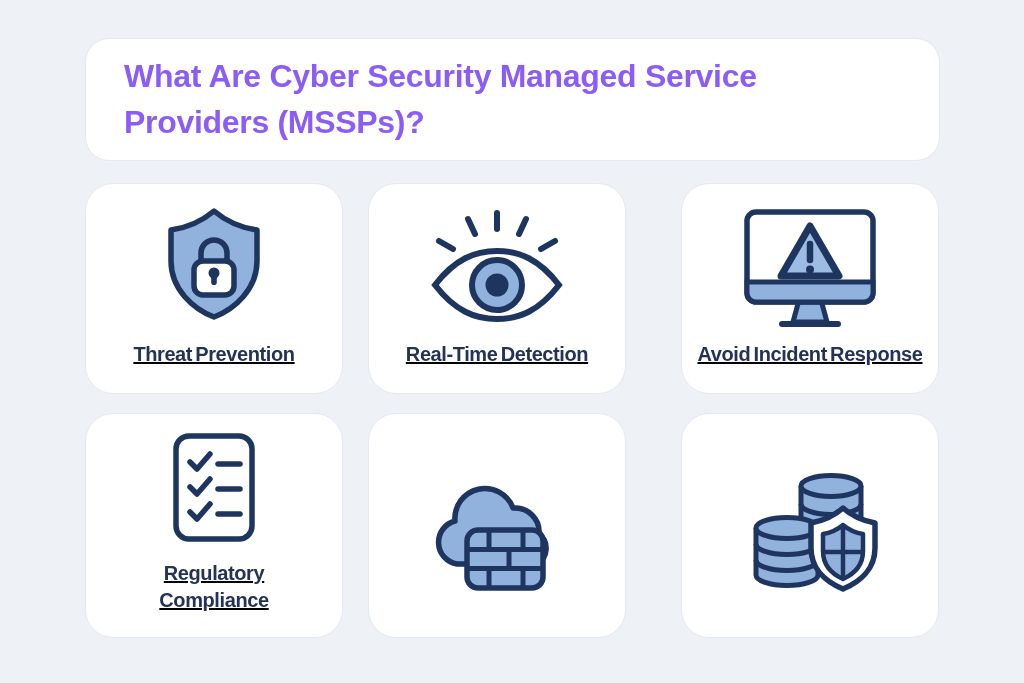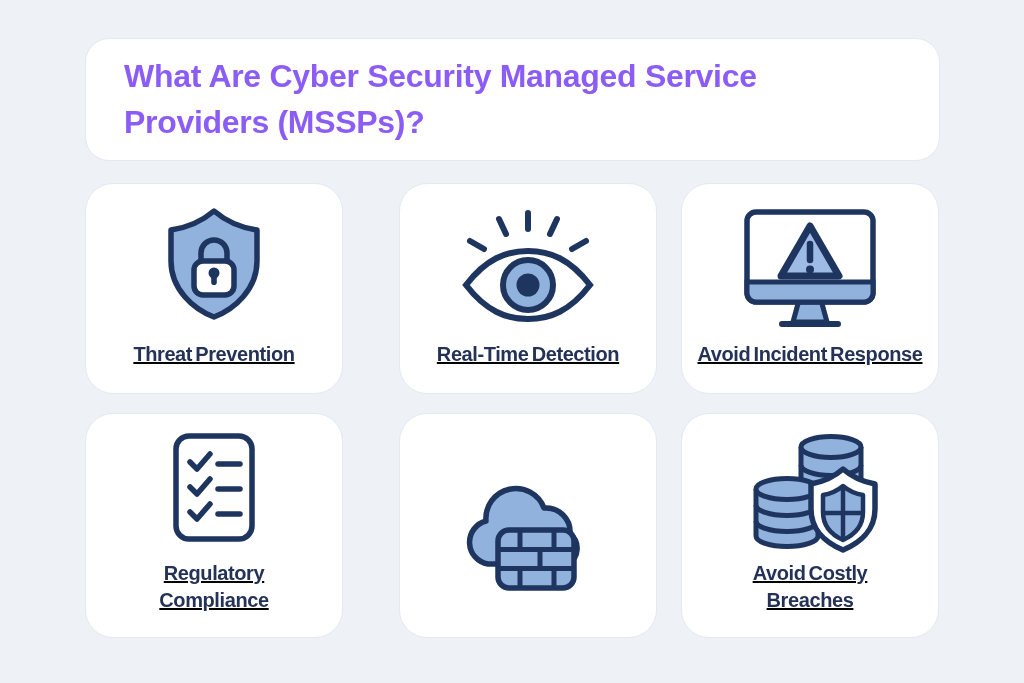--- a/index.html
+++ b/index.html
@@ -20,21 +20,21 @@
     padding:0 38px;font-size:32px;font-weight:bold;color:#8b5cf6;
     line-height:1.43;letter-spacing:-0.3px;white-space:pre-line;
   }
   .item-card{
     border-radius:28px;width:258px;
     display:flex;flex-direction:column;align-items:center;text-decoration:underline;
   }
   .row1{top:183px;height:211px;}
   .row2{top:413px;height:225px;}
   .c1,.c4{left:85px;}
-  .c2,.c5{left:399px;}
+  .c2,.c5{left:368px;}
   .c3,.c6{left:681px;}
   .icon-wrap{
     flex:1;display:flex;align-items:center;justify-content:center;
     padding-top:8px;
   }
   .card-label{
     font-size:20px;font-weight:bold;color:#243257;text-align:center;
     line-height:1.38;letter-spacing:-0.4px;word-spacing:-2px;
     white-space:pre-line;padding-bottom:22px;
   }
@@ -144,15 +144,13 @@
       <ellipse cx="52" cy="60" rx="31" ry="10.5" fill="#92b2de" stroke="#1e355f" stroke-width="5"></ellipse>
       <path d="M21 76 a31 10.5 0 0 0 62 0" fill="none" stroke="#1e355f" stroke-width="5"></path>
       <path d="M21 92 a31 10.5 0 0 0 62 0" fill="none" stroke="#1e355f" stroke-width="5"></path>
 
       <path d="M108 40 c9 8 21 13 32 15 v25 c0 21 -15 34 -32 41 c-17 -7 -32 -20 -32 -41 V55 c11 -2 23 -7 32 -15 z" fill="#ffffff" stroke="#1e355f" stroke-width="5.5" stroke-linejoin="round"></path>
       <path d="M108 57 c6 5 13 8 20 9 v17 c0 14 -9 23 -20 28 c-11 -5 -20 -14 -20 -28 V66 c7 -1 14 -4 20 -9 z" fill="#92b2de" stroke="#1e355f" stroke-width="4.5" stroke-linejoin="round"></path>
       <line x1="108" y1="58" x2="108" y2="110" stroke="#1e355f" stroke-width="4.5"></line>
       <line x1="89" y1="84" x2="127" y2="84" stroke="#1e355f" stroke-width="4.5"></line>
     </svg>
   </div>
-  <div class="card-label">Avoid Costly
-Breaches</div>
 </div>
 
 </body></html>

